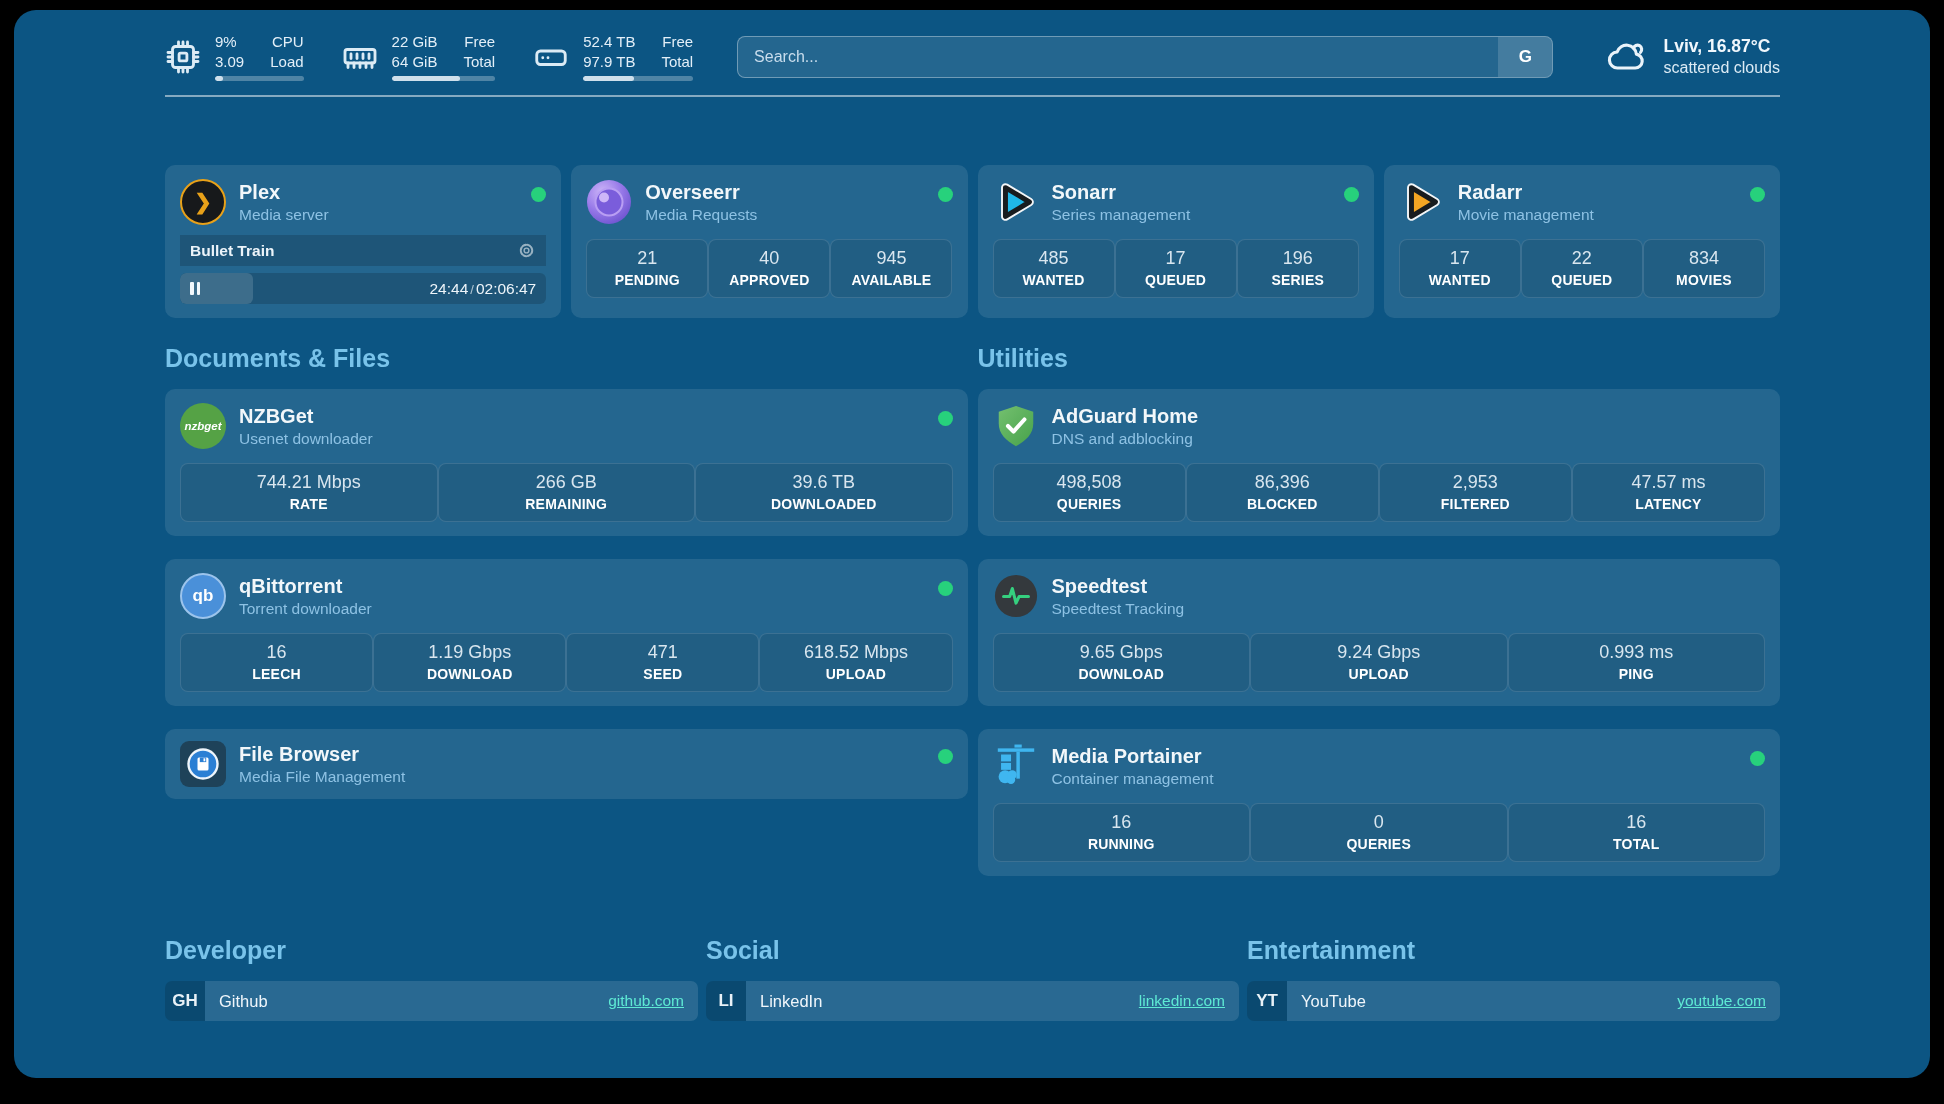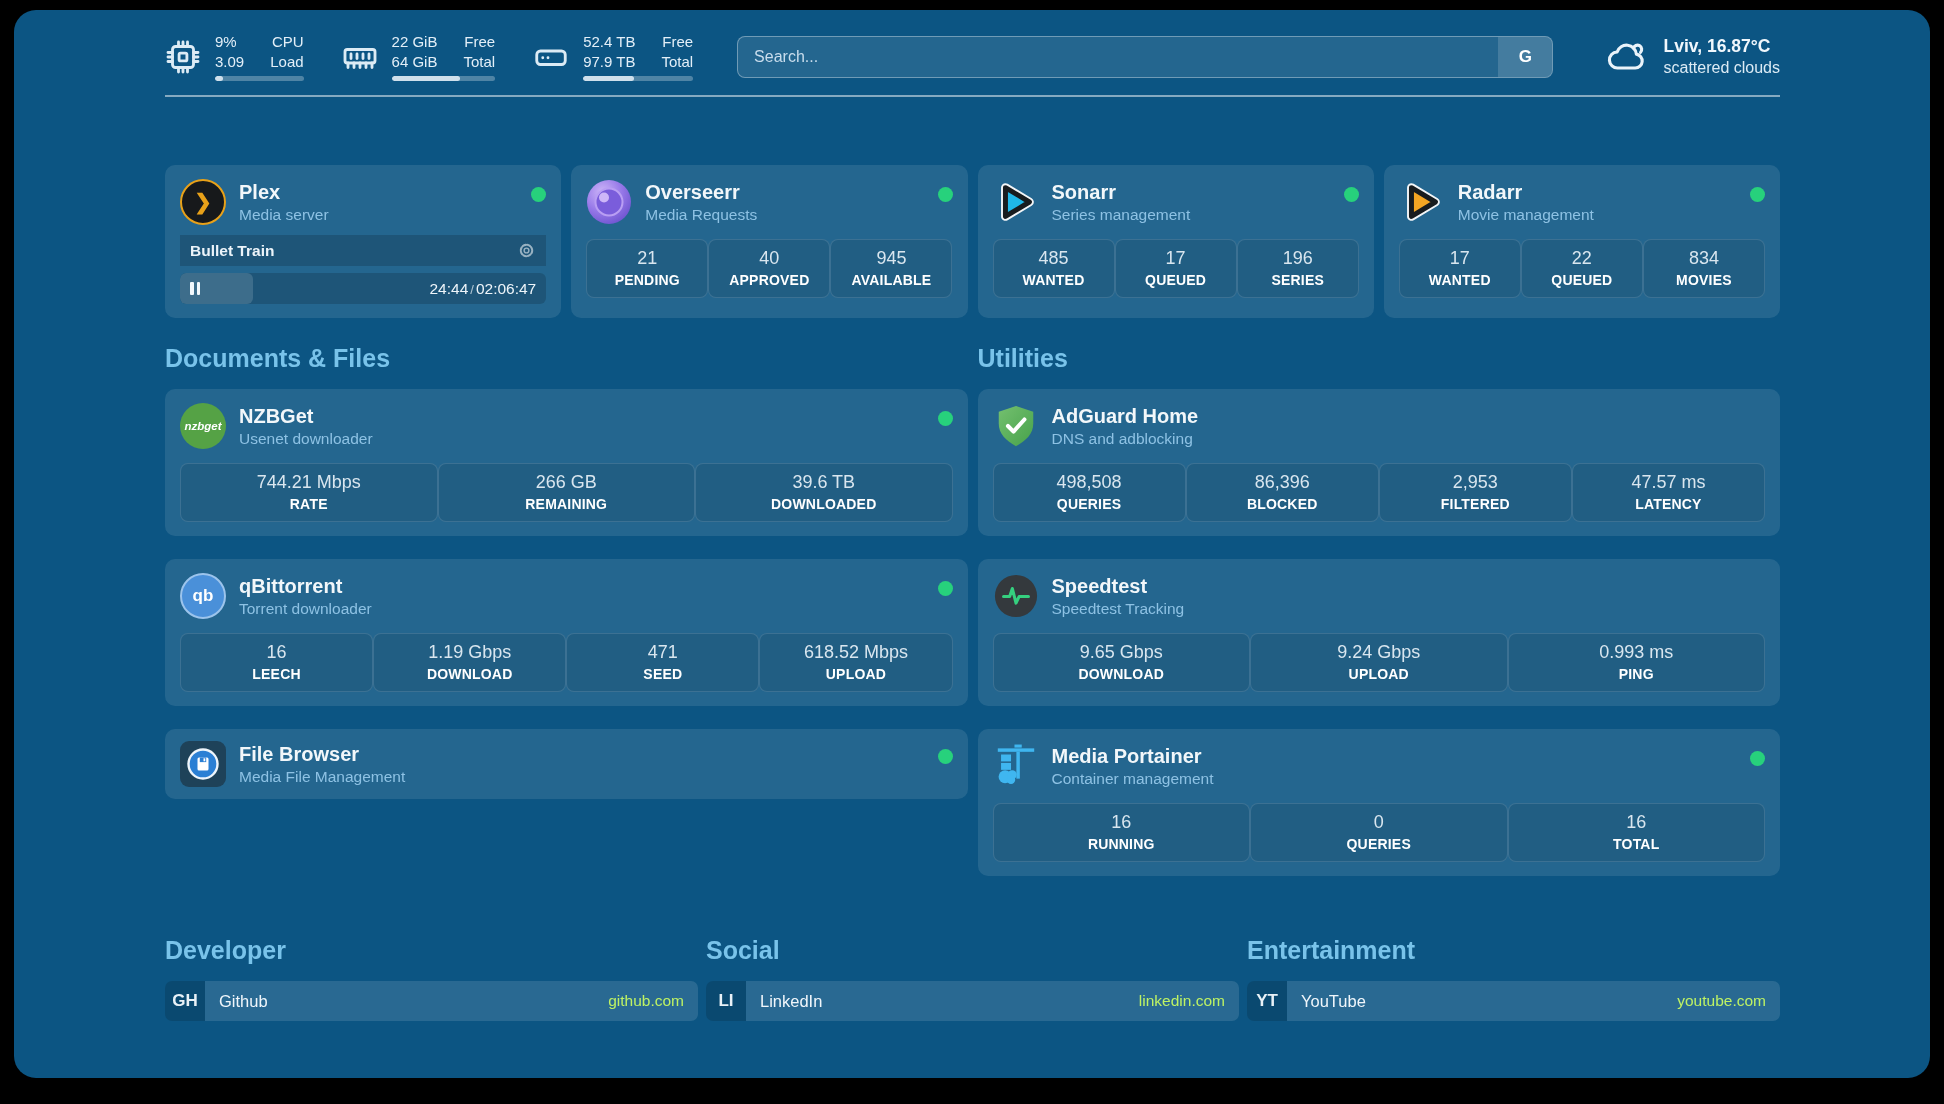--- a/index.html
+++ b/index.html
@@ -69,21 +69,21 @@
   .slim-pad { padding:12px 15px; }
 
   
   .bookmarks-grid { display:grid; grid-template-columns:1fr 1fr 1fr; gap:8px; margin-top:60px; }
   .bm-rows { display:flex; flex-direction:column; gap:16px; }
   .bookmark { display:flex; height:40px; border-radius:7px; overflow:hidden; cursor:pointer; }
   .bm-abbr { width:40px; background:rgba(0,0,0,.14); color:#e8f1f7; font-size:17px; font-weight:600;
     display:flex; align-items:center; justify-content:center; flex:0 0 auto; }
   .bm-main { flex:1; background:rgba(255,255,255,.12); display:flex; align-items:center; padding:0 14px; }
   .bm-name { color:#f0f6fb; font-size:16.5px; }
-  .bm-domain { margin-left:auto; color:#bef264; font-size:15.5px; }
+  .bm-domain { margin-left:auto; color:#5eead4; font-size:15.5px;text-decoration:underline; }
 
   
   .circ { border-radius:50%; width:46px; height:46px; display:flex; align-items:center; justify-content:center; }
   .plex-circ { background:#17191b; border:2.5px solid #e8a119; color:#e8a119; font-size:21px; font-weight:900; }
   .nzb-circ  { background:#55a245; color:#fff; font-size:11.5px; font-weight:700; font-style:italic; }
   .qb-circ   { background:#4a90d9; border:2.5px solid #9cc4ec; color:#fff; font-size:17px; font-weight:700; }
   .fb-square { width:46px; height:46px; border-radius:9px; background:rgba(25,36,46,.55); display:flex; align-items:center; justify-content:center; }
 </style>
 </head>
 <body>

